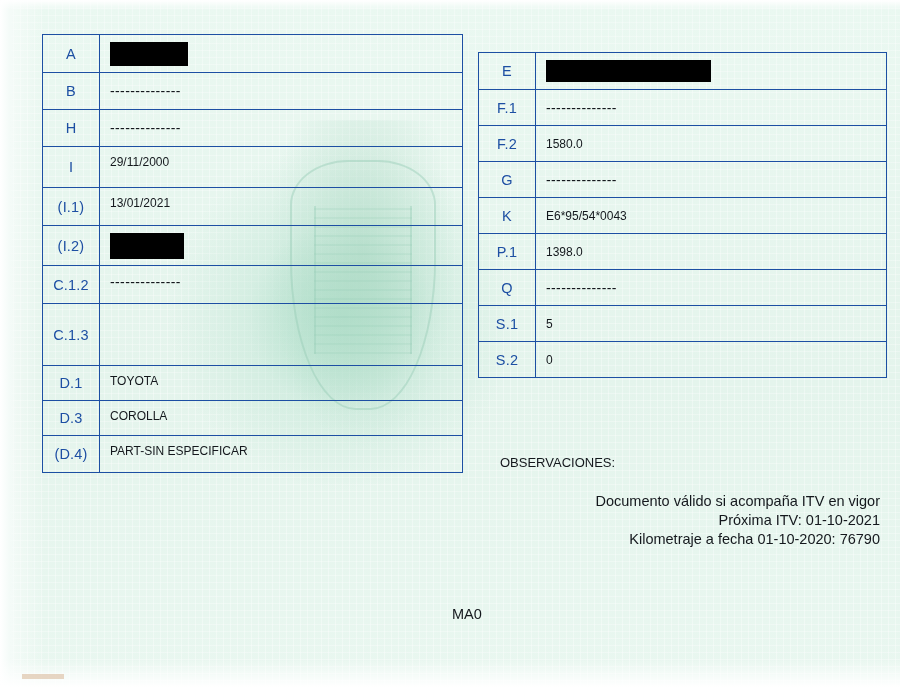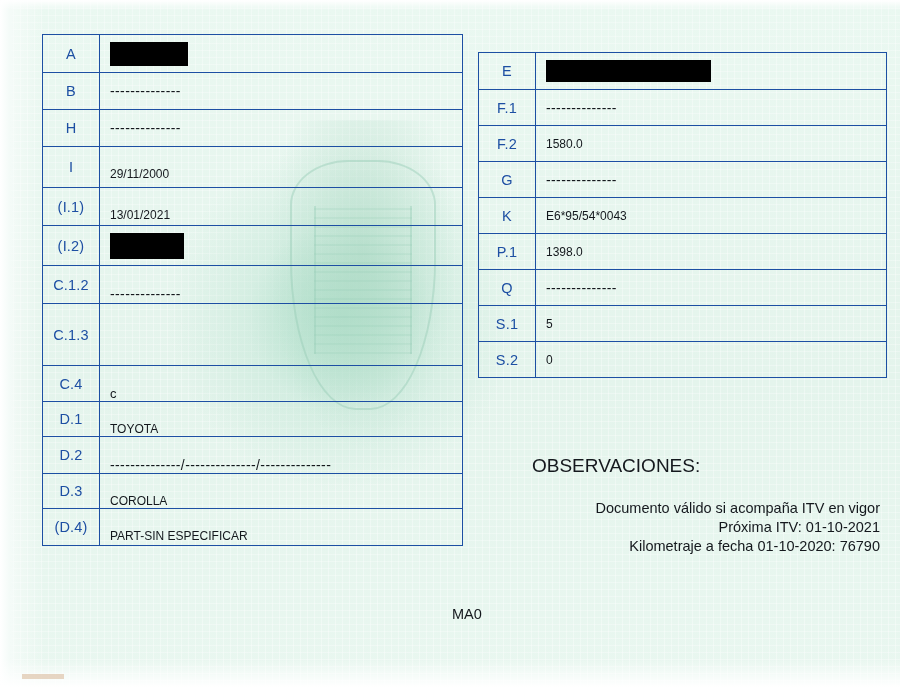--- a/index.html
+++ b/index.html
@@ -139,38 +139,37 @@
 
   
   .obs {
     position: absolute;
     left: 500px;
     top: 455px;
     width: 380px;
     color: #14181d;
   }
   .obs-title {
-    font-size: 19px;
+    font-size: 13px;
     margin-bottom: 22px;
-    margin-left: 32px;
   }
   .obs-line {
     font-size: 14.5px;
     line-height: 19px;
     white-space: nowrap;
     text-align: right;
   }
   .ma0 {
     position: absolute;
     left: 452px;
     top: 606px;
     font-size: 14.5px;
     color: #14181d;
   }
-  .val-top { vertical-align: top; padding-top: 20px; }
+  .val-top { vertical-align: top; padding-top: 8px; }
 </style>
 </head>
 <body>
 
 <div class="doc">
   <div class="paper-tint"></div>
   <div class="watermark-crest"></div>
   <div class="edge-left"></div>
   <div class="edge-top"></div>
   <div class="edge-bottom"></div>
@@ -208,31 +207,23 @@
           </td>
         </tr>
         <tr style="height:38px">
           <td class="code">C.1.2</td>
           <td class="val dashes val-top">--------------</td>
         </tr>
         <tr style="height:62px">
           <td class="code">C.1.3</td>
           <td class="val"></td>
         </tr>
-        <tr style="height:34px">
-          <td class="code">C.4</td>
-          <td class="val val-top" style="font-size:13px">c</td>
-        </tr>
         <tr style="height:35px">
           <td class="code">D.1</td>
           <td class="val val-top">TOYOTA</td>
-        </tr>
-        <tr style="height:35px">
-          <td class="code">D.2</td>
-          <td class="val dashes val-top">--------------/--------------/--------------</td>
         </tr>
         <tr style="height:35px">
           <td class="code">D.3</td>
           <td class="val val-top">COROLLA</td>
         </tr>
         <tr style="height:37px">
           <td class="code">(D.4)</td>
           <td class="val val-top">PART-SIN ESPECIFICAR</td>
         </tr>
       </tbody>

